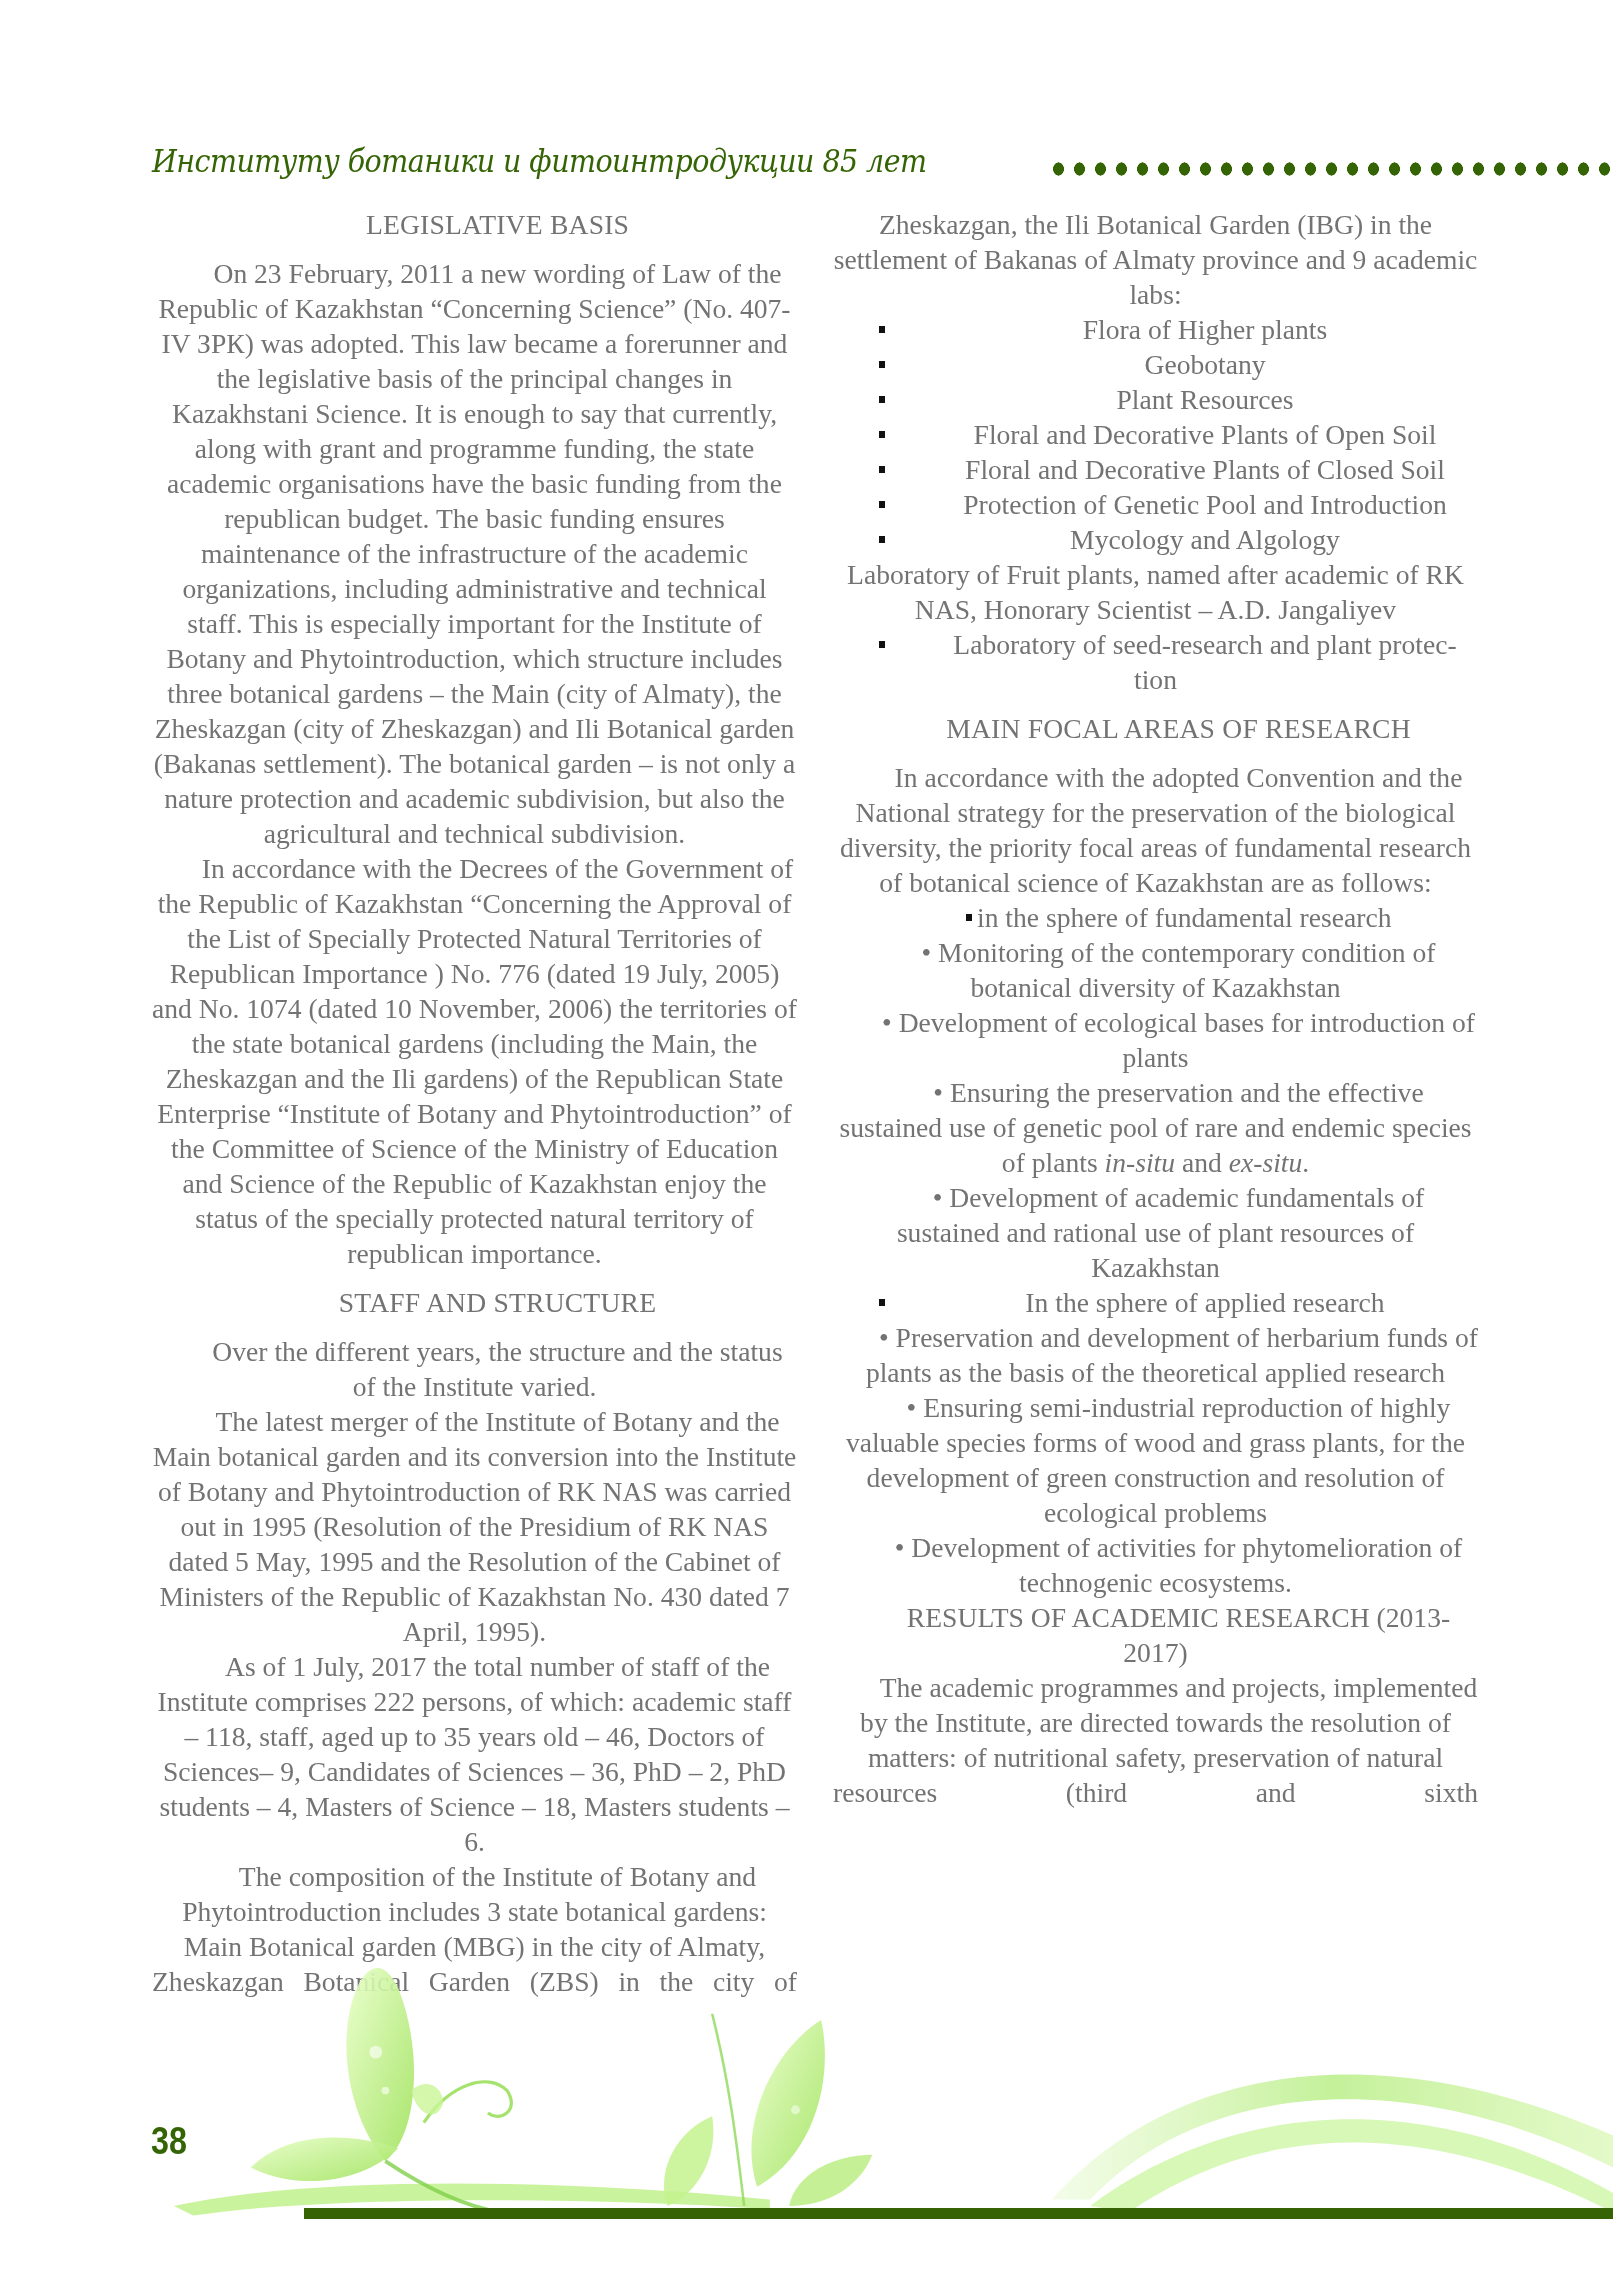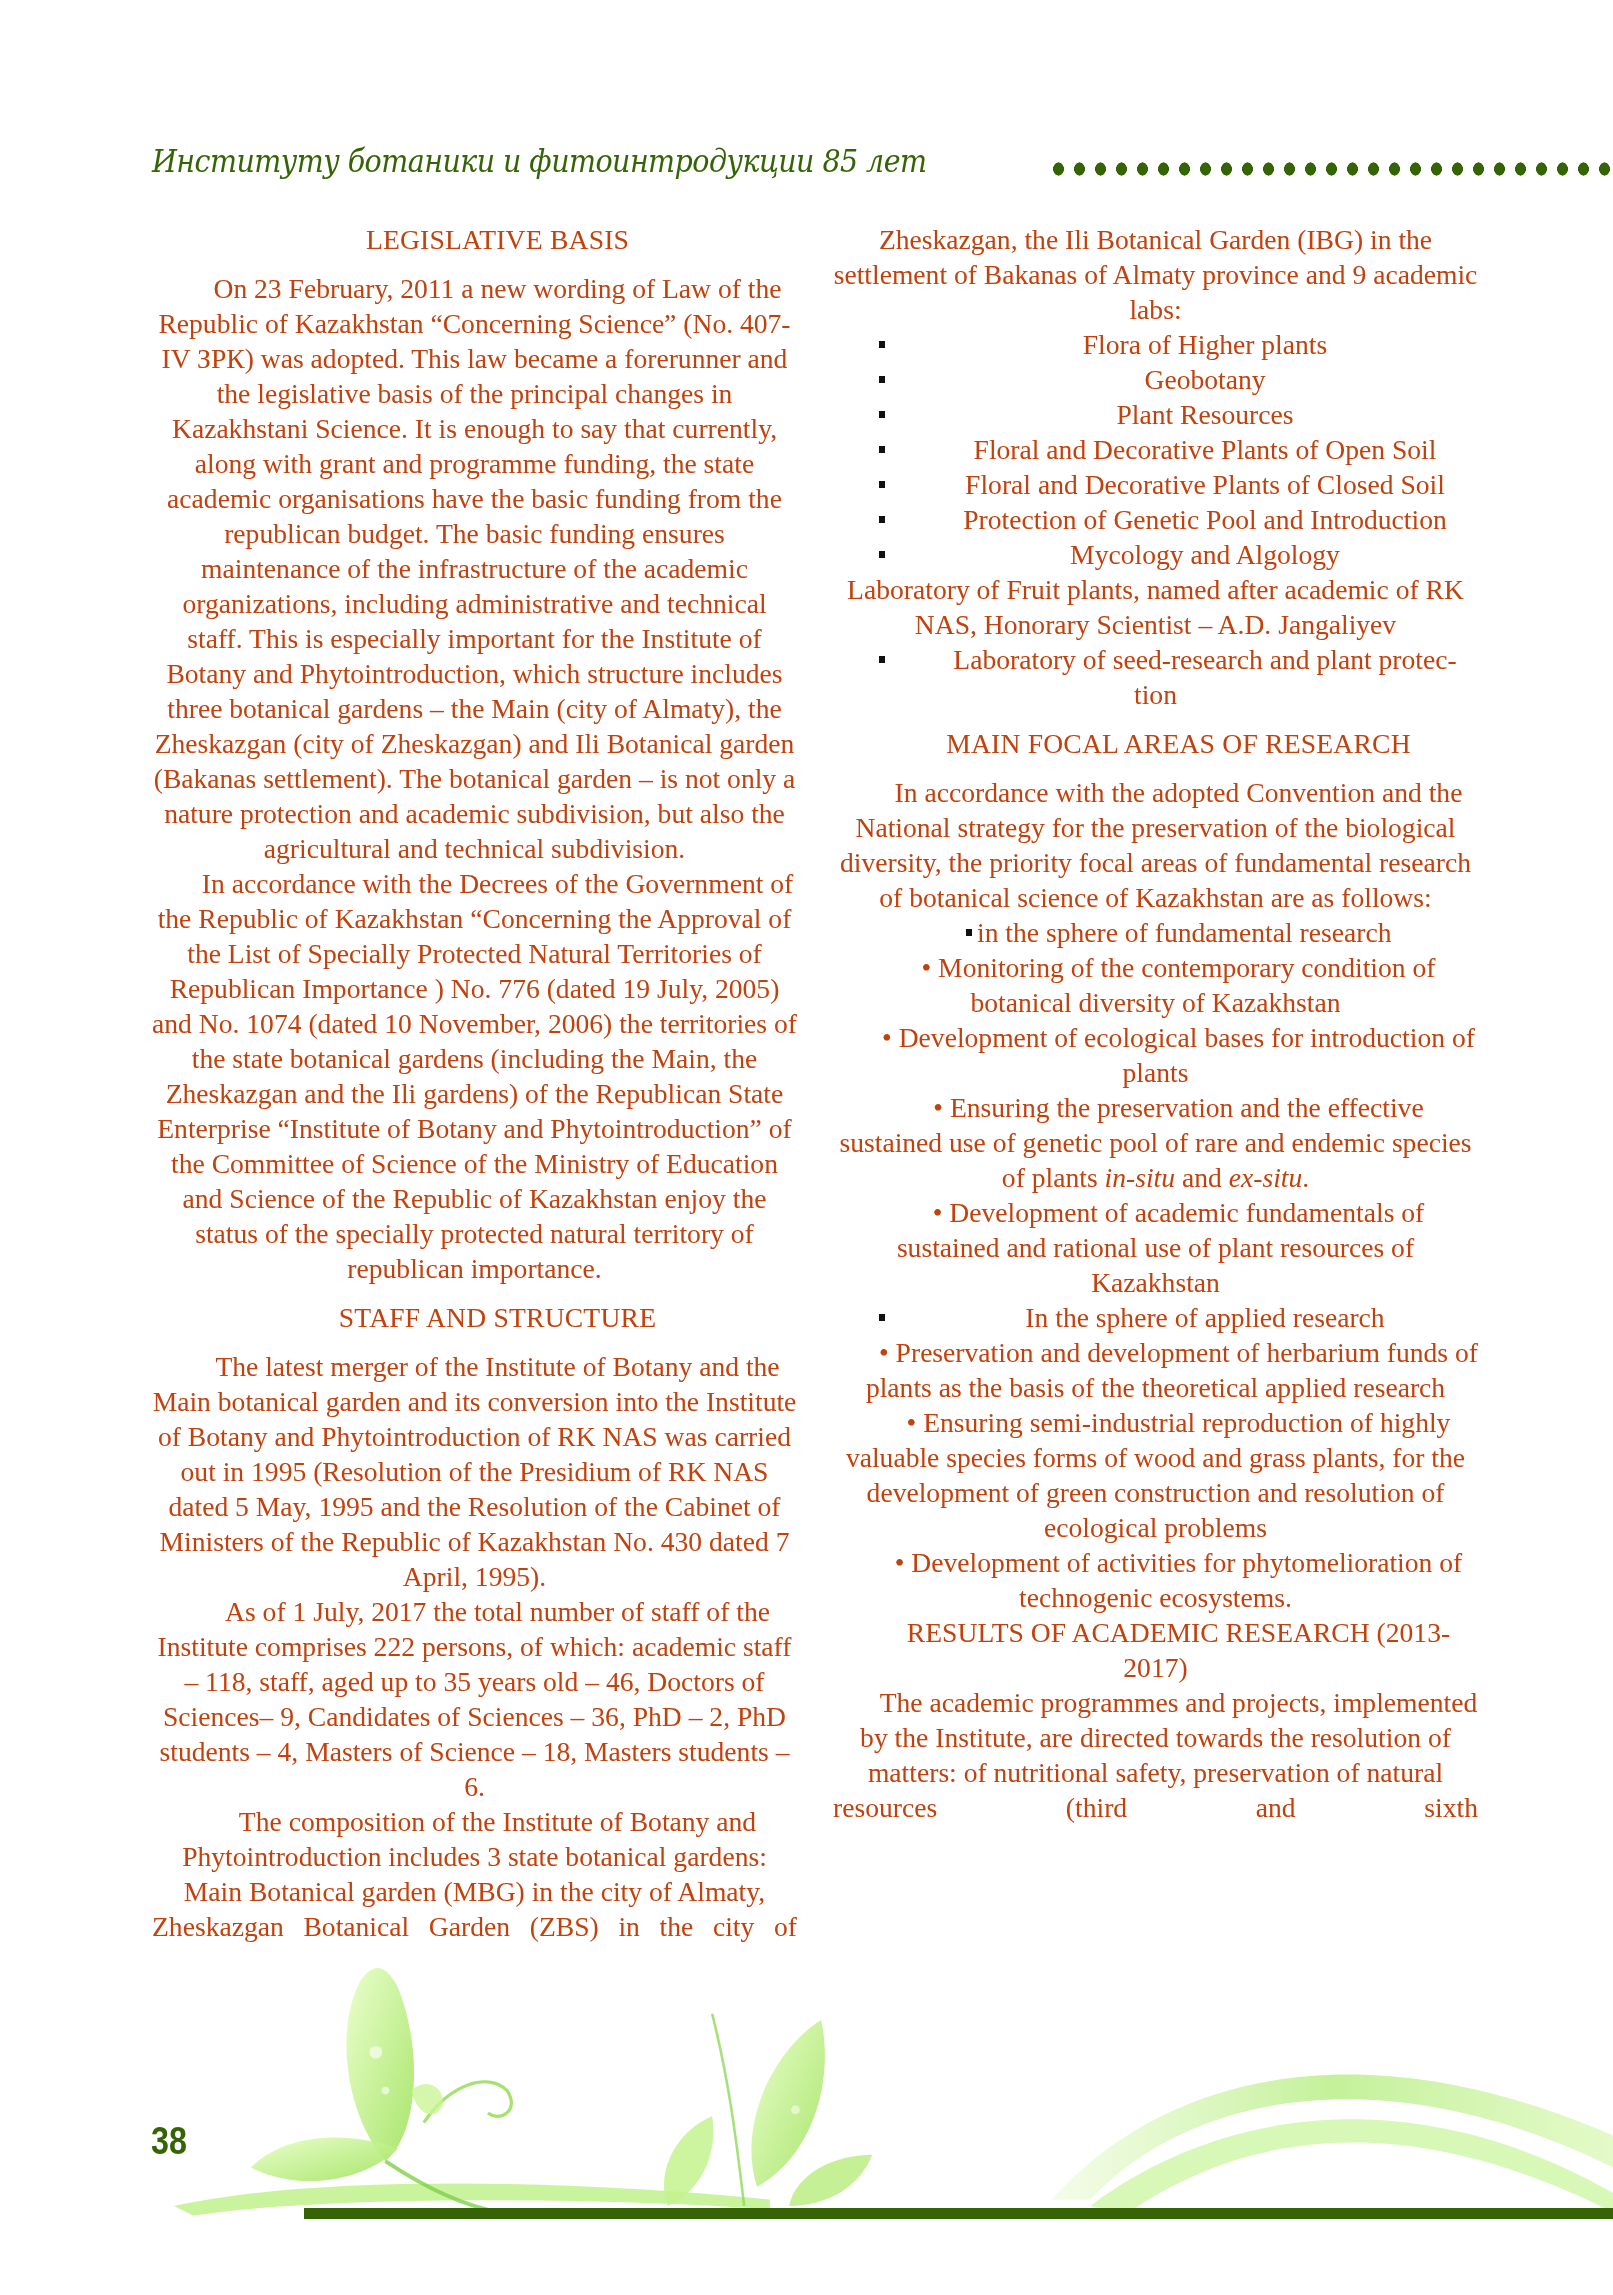--- a/index.html
+++ b/index.html
@@ -23,25 +23,25 @@
     }
     .header-dots {
       position: absolute; left: 901px; top: 19px; right: 0; height: 14px;
       background-image: radial-gradient(ellipse 5.5px 6.7px at 5.5px 7px, #356405 96%, transparent 100%);
       background-size: 21px 14px;
       background-repeat: repeat-x;
     }
 
     
     .col {
-      position: absolute; top: 222px;
+      position: absolute; top: 207px;
       font-family: "Liberation Serif", serif;
       font-size: 27.6px;
       line-height: 35px;
-      color: #c2410c;
+      color: #737373;
       text-align: justify;
       hyphens: manual;
     }
     .col-left { left: 152px; width: 645px; }
     .col-right { left: 833px; width: 645px; }
 
     .col p { margin: 0; text-align: center; }
     .indent { text-indent: 46px; }
     .heading { text-indent: 46px; margin: 0 0 14px 0 !important; letter-spacing: 0.2px; }
     .heading.spaced-top { margin-top: 14px !important; }
@@ -80,20 +80,21 @@
 <div class="header">
   <div class="header-title">Институту ботаники и фитоинтродукции 85 лет</div>
   <div class="header-dots"></div>
 </div>
 
 <div class="col col-left">
   <p class="heading">LEGISLATIVE BASIS</p>
   <p class="indent">On 23 February, 2011 a new wording of Law of the Republic of Kazakhstan “Concerning Science” (No. 407-IV ЗРК) was adopted. This law became a forerunner and the legislative basis of the principal changes in Kazakhstani Science. It is enough to say that currently, along with grant and programme funding, the state academic organisations have the basic funding from the republican budget. The basic funding ensures maintenance of the infrastructure of the academic organizations, including administrative and technical staff. This is especially important for the Institute of Botany and Phytointroduction, which structure includes three botanical gardens – the Main (city of Almaty), the Zheskazgan (city of Zheskazgan) and Ili Botanical garden (Bakanas settlement). The botanical garden – is not only a nature protection and academic subdivision, but also the agricultural and technical subdivision.</p>
   <p class="indent">In accordance with the Decrees of the Government of the Republic of Kazakhstan “Concerning the Approval of the List of Specially Protected Natural Territories of Republican Importance ) No. 776 (dated 19 July, 2005) and No. 1074 (dated 10 November, 2006) the territories of the state botanical gardens (including the Main, the Zheskazgan and the Ili gardens) of the Republican State Enterprise “Institute of Botany and Phytointroduction” of the Committee of Science of the Ministry of Education and Science of the Republic of Kazakhstan enjoy the status of the specially protected natural territory of republican importance.</p>
   <p class="heading spaced-top">STAFF AND STRUCTURE</p>
+  <p class="indent">Over the different years, the structure and the status of the Institute varied.</p>
   <p class="indent">The latest merger of the Institute of Botany and the Main botanical garden and its conversion into the Institute of Botany and Phytointroduction of RK NAS was carried out in 1995 (Resolution of the Presidium of RK NAS dated 5 May, 1995 and the Resolution of the Cabinet of Ministers of the Republic of Kazakhstan No. 430 dated 7 April, 1995).</p>
   <p class="indent">As of 1 July, 2017 the total number of staff of the Institute comprises 222 persons, of which: academic staff – 118, staff, aged up to 35 years old – 46, Doctors of Sciences– 9, Candidates of Sciences – 36, PhD – 2, PhD students – 4, Masters of Science – 18, Masters students – 6.</p>
   <p class="indent last">The composition of the Institute of Botany and Phytointroduction includes 3 state botanical gardens: Main Botanical garden (MBG) in the city of Almaty, Zheskazgan Botanical Garden (ZBS) in the city of</p>
 </div>
 
 <div class="col col-right">
   <p>Zheskazgan, the Ili Botanical Garden (IBG) in the settlement of Bakanas of Almaty province and 9 academic labs:</p>
 
   <div>
     <p class="sq-item"><span class="sq"></span><span>Flora of Higher plants</span></p>

